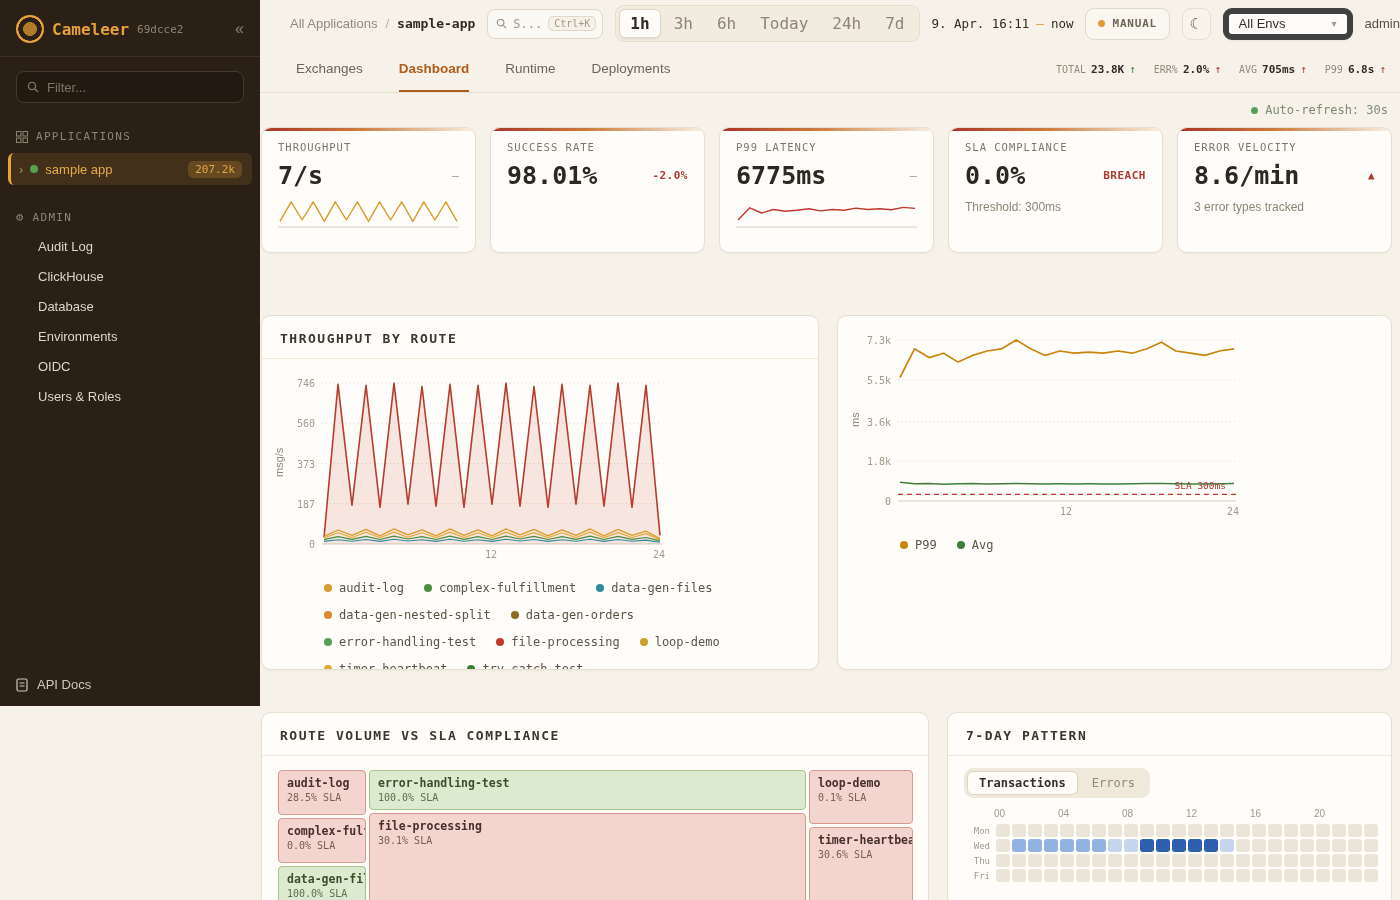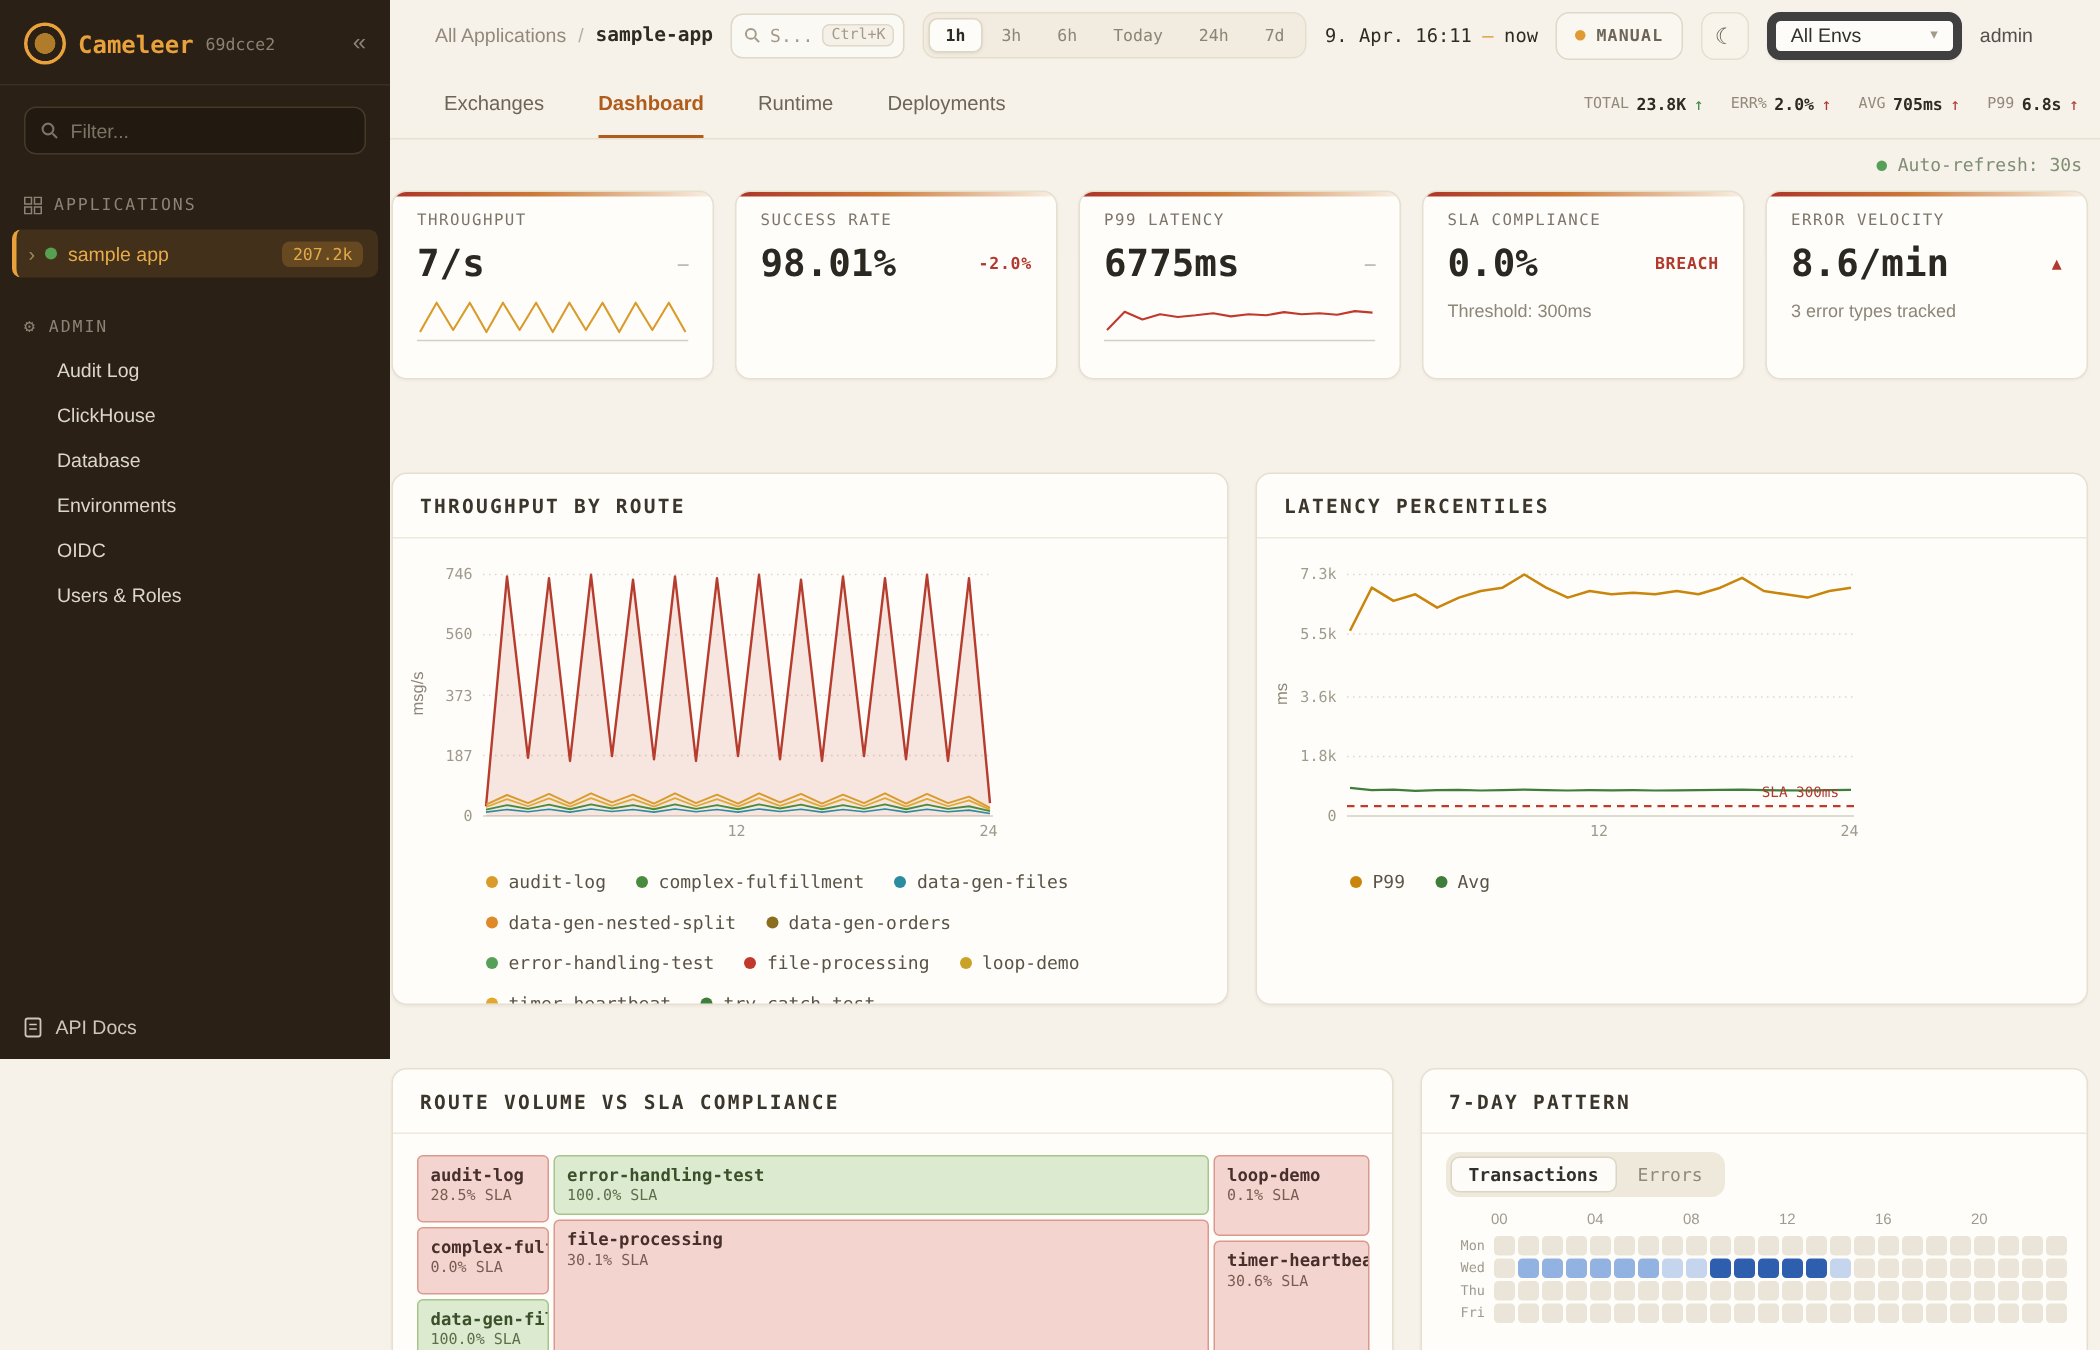--- a/index.html
+++ b/index.html
@@ -31,21 +31,21 @@
   .main{flex:1;display:flex;flex-direction:column;min-width:0}
   .topbar{height:47px;display:flex;align-items:center;padding-left:30px;gap:12px;overflow:hidden;white-space:nowrap;flex:none}
   .breadcrumb{display:flex;gap:8px;align-items:center}
   .bc-root{color:#93897a;cursor:pointer}
   .bc-sep{color:#b8b0a0}
   .bc-cur{font-family:"DejaVu Sans Mono",monospace;font-weight:bold;color:#2f2b23}
   .searchbox{display:flex;align-items:center;gap:6px;border:1px solid #e0d8c8;background:#fbf9f4;border-radius:8px;height:30px;padding:0 8px;width:116px;color:#a39a8a;cursor:pointer}
   .search-text{font-size:12px;color:#a39a8a;font-family:"DejaVu Sans Mono",monospace}
   .kbd{margin-left:auto;border:1px solid #e0d8c8;border-radius:5px;font-family:"DejaVu Sans Mono",monospace;font-size:10px;padding:1px 5px;color:#a39a8a;background:#f5f1e8}
   .ranges{display:flex;align-items:center;background:#f1ecdf;border:1px solid #e6decd;border-radius:9px;padding:3px;gap:2px}
-  .range{font-family:"DejaVu Sans Mono",monospace;font-size:11px;color:#8d8475;padding:4px 10px;border-radius:6px;cursor:pointer;border:1px solid transparent}
+  .range{font-family:"DejaVu Sans Mono",monospace;font-size:16px;color:#8d8475;padding:4px 10px;border-radius:6px;cursor:pointer;border:1px solid transparent}
   .range.active{background:#fdfcf8;border:1px solid #ded6c4;color:#2f2b23;font-weight:bold;box-shadow:0 1px 2px rgba(0,0,0,.06)}
   .daterange{font-family:"DejaVu Sans Mono",monospace;font-size:12.5px;color:#2f2b23;display:flex;gap:7px;align-items:center;cursor:pointer}
   .daterange .dash{color:#d99b2b}
   .btn-manual{display:flex;align-items:center;gap:7px;border:1px solid #e0d8c8;background:#faf7f0;border-radius:9px;height:32px;padding:0 12px;font-family:"DejaVu Sans Mono",monospace;font-size:11px;letter-spacing:.8px;color:#6d6557;font-weight:bold;cursor:pointer}
   .dot-amber{width:7px;height:7px;border-radius:50%;background:#e09a33}
   .btn-moon{width:32px;height:32px;border:1px solid #e6dfd0;background:#f8f4ec;border-radius:9px;display:flex;align-items:center;justify-content:center;color:#6d6557;font-size:15px;cursor:pointer}
   .env-select{display:flex;align-items:center;justify-content:space-between;border:6px solid #404040;background:#fdfcf8;border-radius:9px;height:32px;padding:0 10px;width:130px;font-size:13px;color:#33302a;box-shadow:0 1px 2px rgba(0,0,0,.05);cursor:pointer;flex:none}
   .env-caret{color:#a39a8a;font-size:10px}
   .user{color:#53504a;font-size:13px}
 
@@ -392,21 +392,20 @@
                 <span>timer-heartbeat</span>
               </span>
               <span class="legend-item">
                 <i style="background: rgb(63, 125, 58);"></i>
                 <span>try-catch-test</span>
               </span>
             </div>
         </div>
 
         <div class="card flex1">
-          <div class="card-header">LATENCY PERCENTILES</div>
           <div class="chart-body">
             <div class="axis-ylabel">ms</div>
             <div class="yticks">
                 <span style="top: 160px;">0</span>
                 <span style="top: 120.301px;">1.8k</span>
                 <span style="top: 80.6027px;">3.6k</span>
                 <span style="top: 38.6986px;">5.5k</span>
                 <span style="top: -1px;">7.3k</span>
               </div>
             <div class="plot-col">

